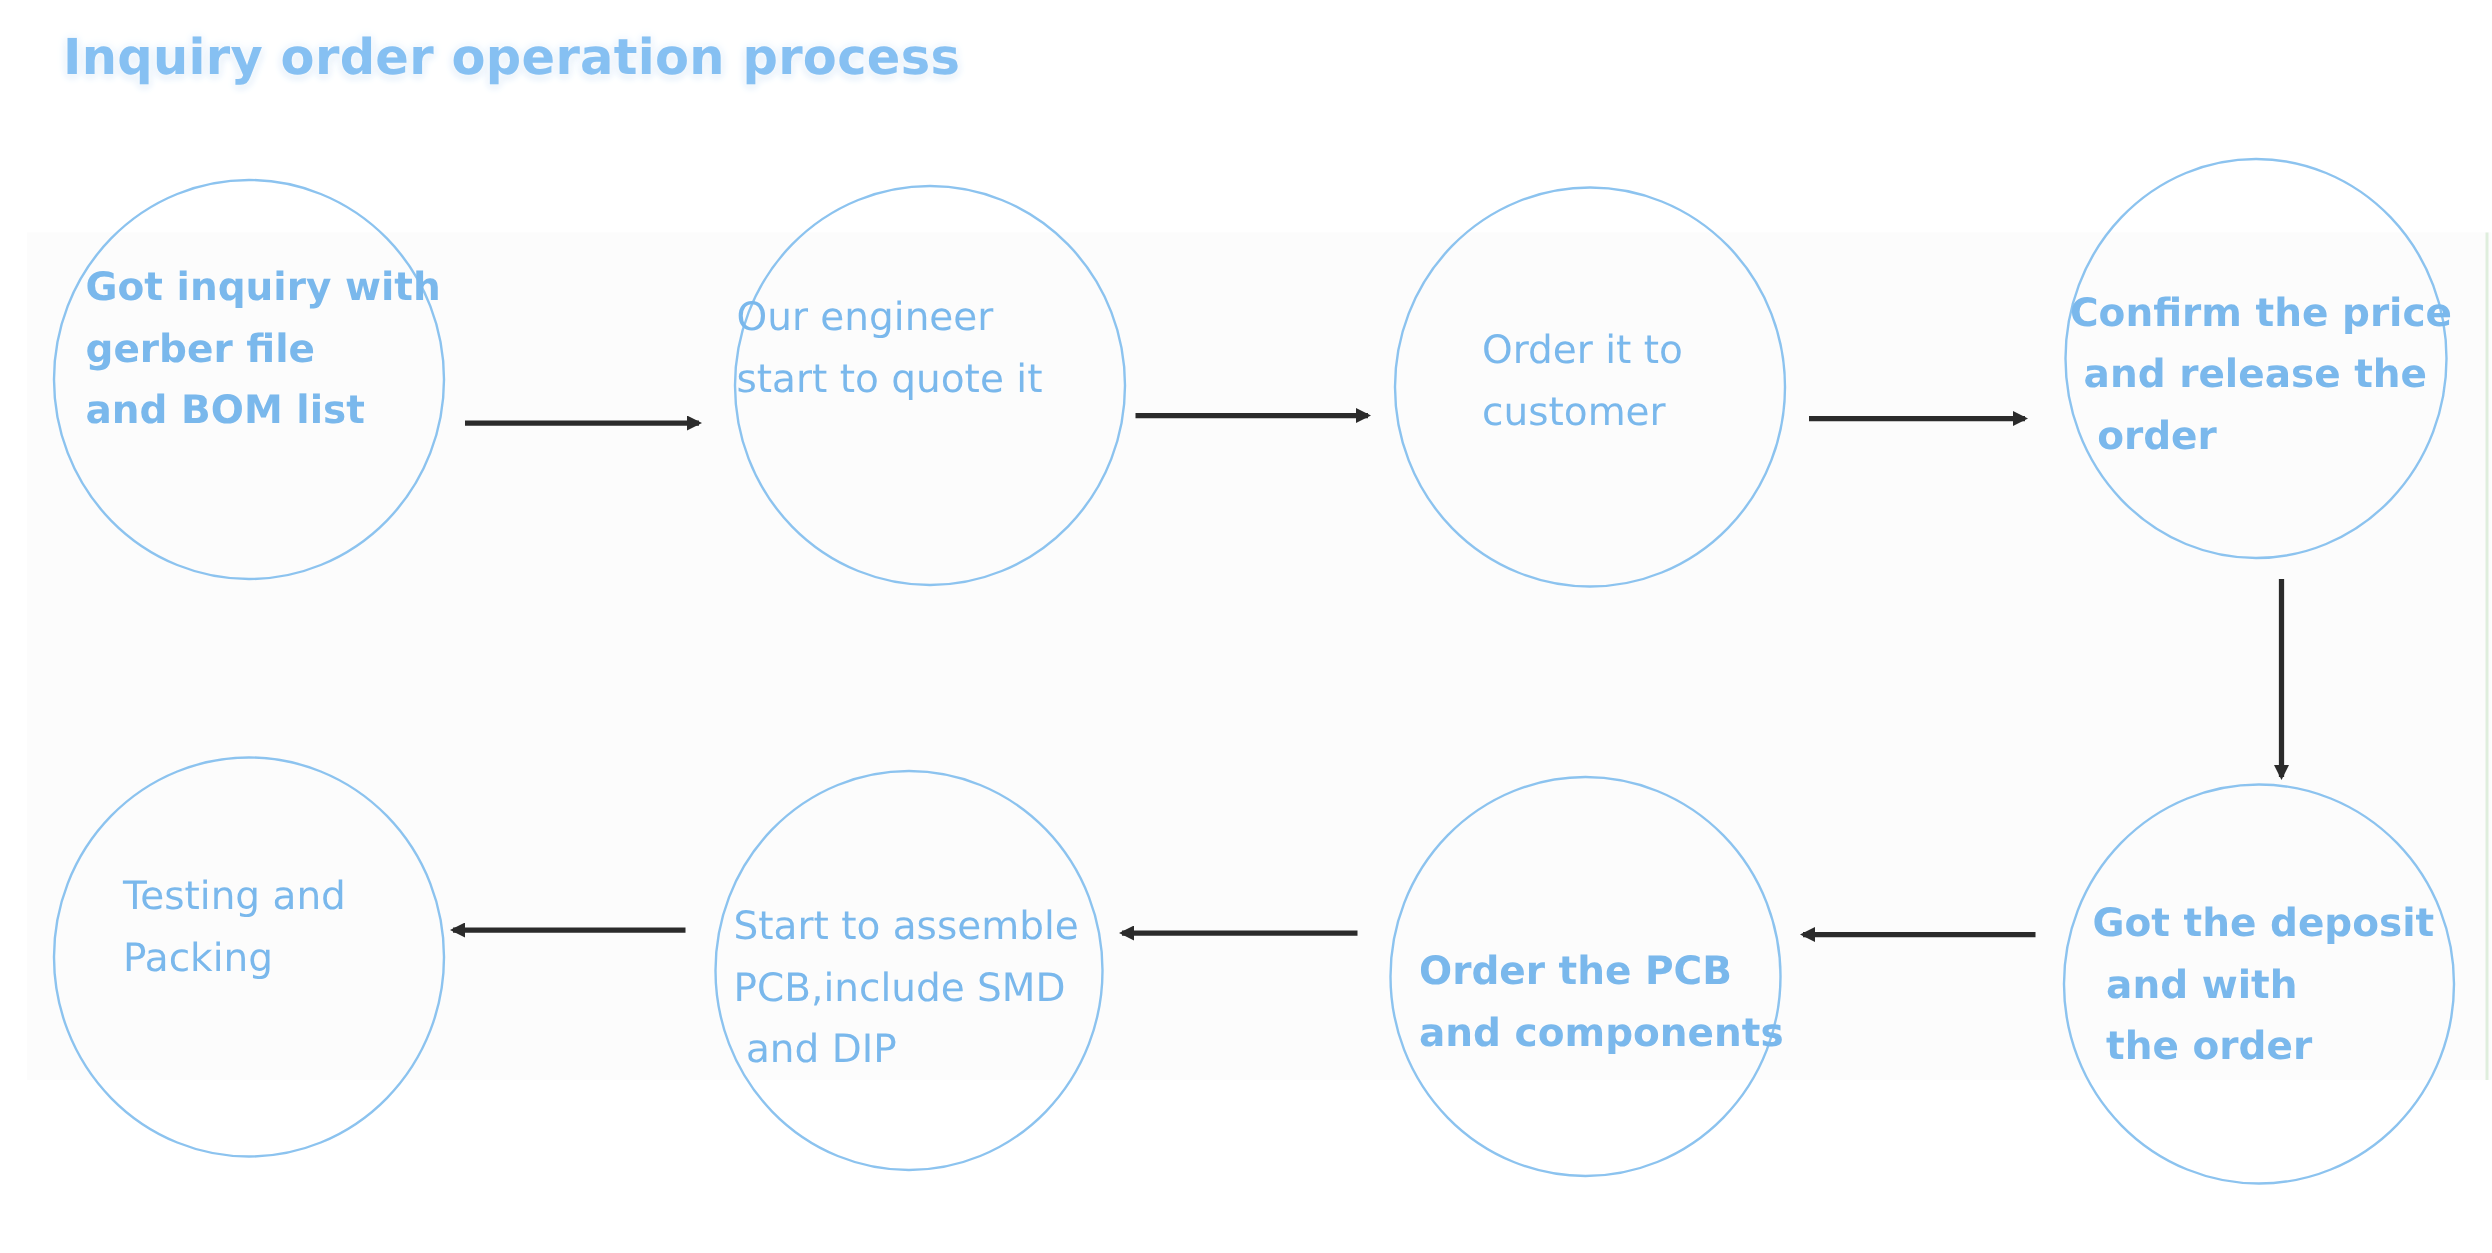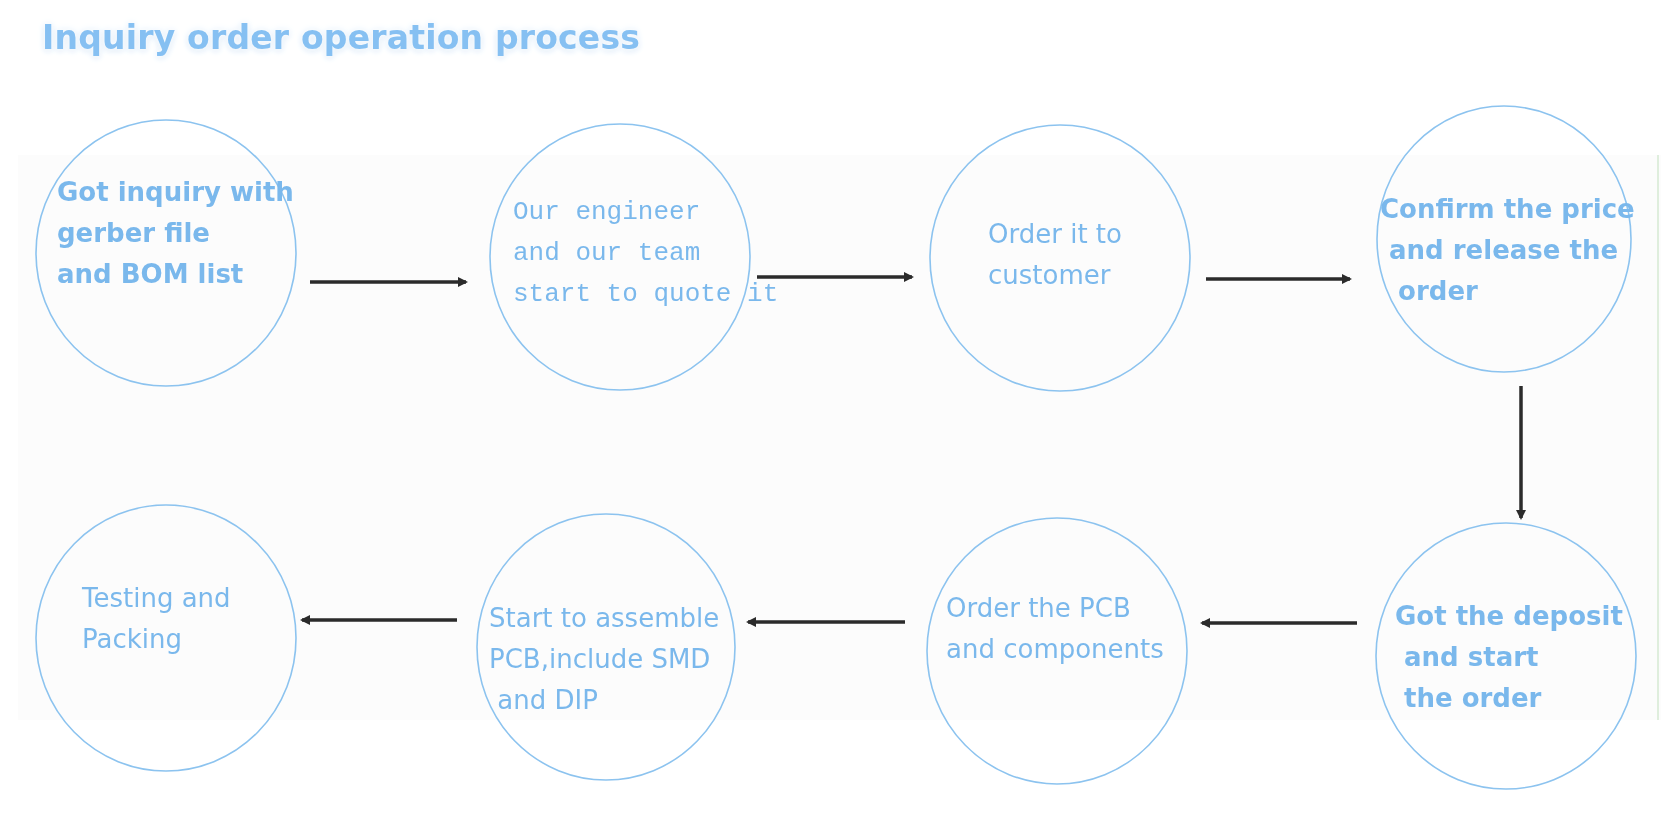--- a/index.html
+++ b/index.html
@@ -37,20 +37,20 @@
     <ellipse cx="1060" cy="258" rx="130" ry="133" fill="none" stroke="#8cc3ef" stroke-width="1.6"></ellipse>
     <ellipse cx="1504" cy="239" rx="127" ry="133" fill="none" stroke="#8cc3ef" stroke-width="1.6"></ellipse>
     <ellipse cx="1506" cy="656" rx="130" ry="133" fill="none" stroke="#8cc3ef" stroke-width="1.6"></ellipse>
     <ellipse cx="1057" cy="651" rx="130" ry="133" fill="none" stroke="#8cc3ef" stroke-width="1.6"></ellipse>
     <ellipse cx="606" cy="647" rx="129" ry="133" fill="none" stroke="#8cc3ef" stroke-width="1.6"></ellipse>
     <ellipse cx="166" cy="638" rx="130" ry="133" fill="none" stroke="#8cc3ef" stroke-width="1.6"></ellipse>
   </svg>
 
 <div id="node-text-layer">
     <div class="node-text" style="left: 57px; top: 172px; font-weight: bold;"><div>Got inquiry with</div><div>gerber file</div><div>and BOM list</div></div>
-    <div class="node-text" style="left: 513px; top: 192px; font-family: Liberation Mono, monospace;"><div>Our engineer</div><div>and our team</div><div>start to quote it</div></div>
+    <div class="node-text" style="left: 491px; top: 192px;"><div>Our engineer</div><div>start to quote it</div></div>
     <div class="node-text" style="left: 988px; top: 214px;"><div>Order it to</div><div>customer</div></div>
     <div class="node-text" style="left: 1380px; top: 189px; font-weight: bold;"><div>Confirm the price</div><div> and release the</div><div>  order</div></div>
-    <div class="node-text" style="left: 1395px; top: 596px; font-weight: bold;"><div>Got the deposit</div><div> and start</div><div> the order</div></div>
-    <div class="node-text" style="left: 946px; top: 588px;"><div>Order the PCB</div><div>and components</div></div>
+    <div class="node-text" style="left: 1395px; top: 596px; font-weight: bold;"><div>Got the deposit</div><div> and with</div><div> the order</div></div>
+    <div class="node-text" style="left: 946px; top: 628px; font-weight: bold;"><div>Order the PCB</div><div>and components</div></div>
     <div class="node-text" style="left: 489px; top: 560px; margin-top: 38px;"><div>Start to assemble</div><div>PCB,include SMD</div><div> and DIP</div></div>
     <div class="node-text" style="left: 82px; top: 578px;"><div>Testing and</div><div>Packing</div></div>
   </div>
 
 </body></html>

